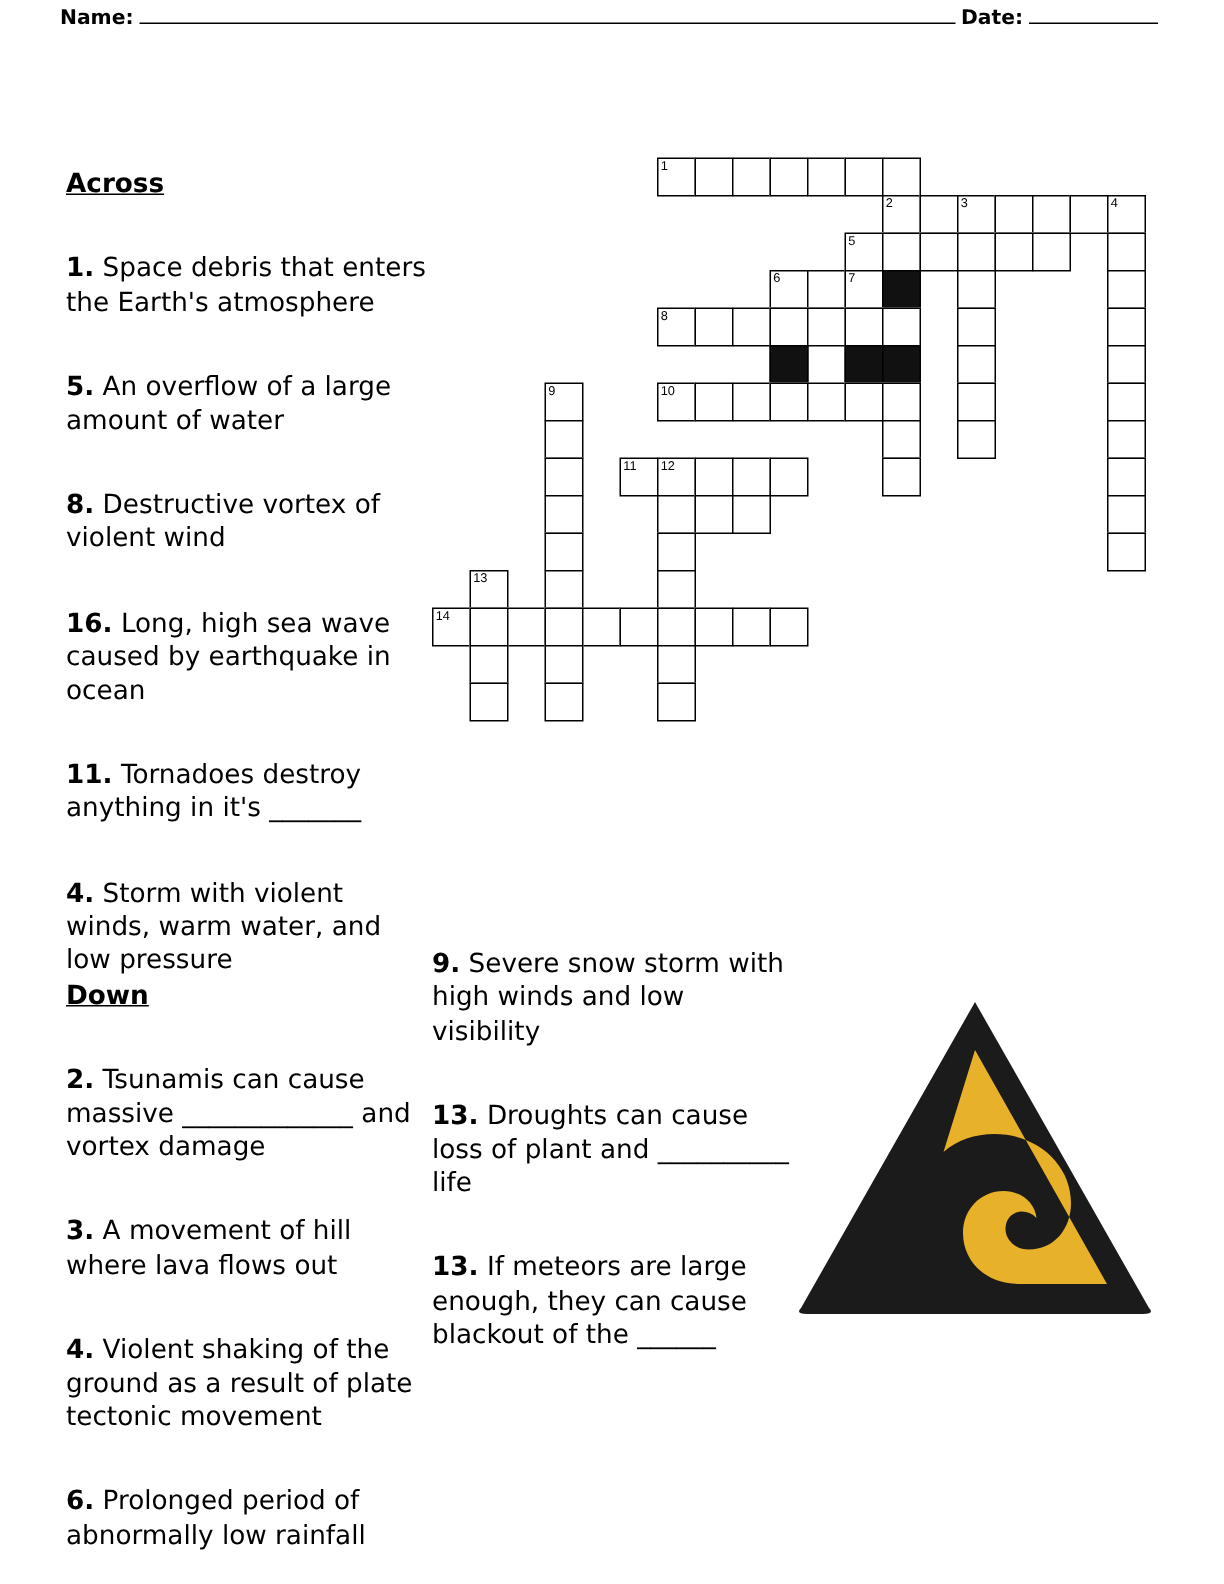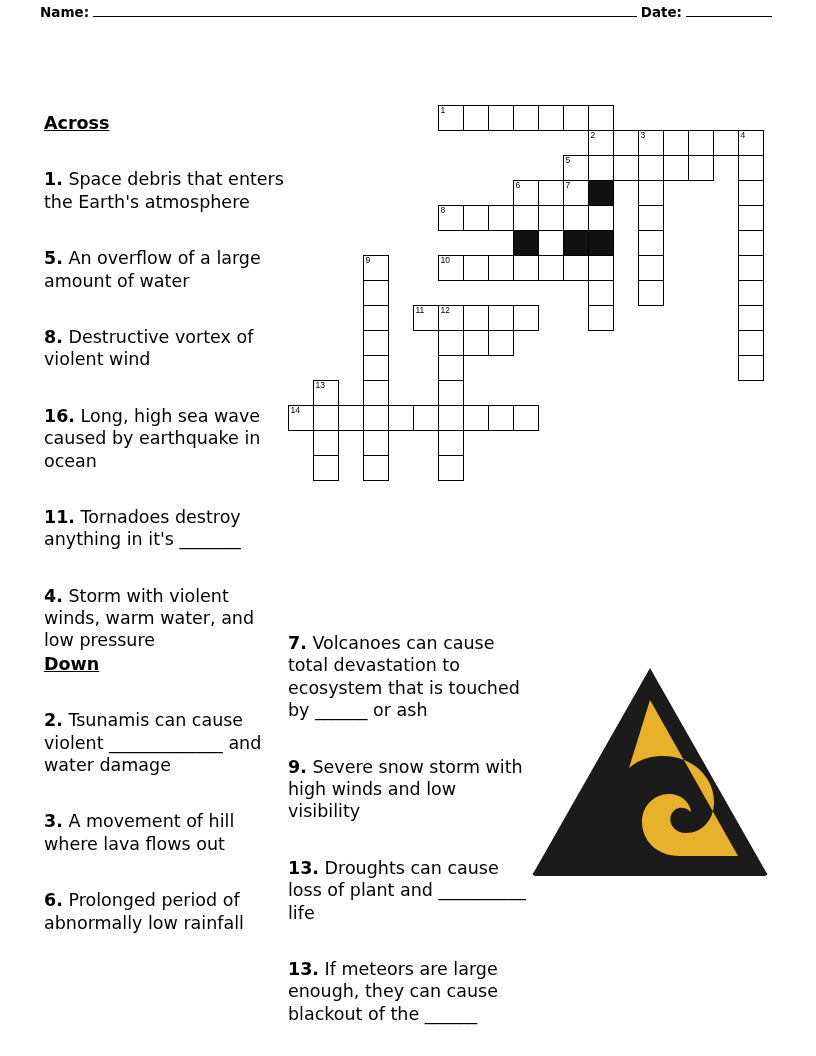--- a/index.html
+++ b/index.html
@@ -130,37 +130,37 @@
       <span>Tornadoes destroy anything in it's _______</span>
     </div>
     <div class="clue">
       <span class="num">4.</span>
       <span>Storm with violent winds, warm water, and low pressure</span>
     </div>
 
     <div class="sect-head">Down</div>
     <div class="clue">
       <span class="num">2.</span>
-      <span>Tsunamis can cause violent _____________ and water damage</span>
+      <span>Tsunamis can cause massive _____________ and vortex damage</span>
     </div>
     <div class="clue">
       <span class="num">3.</span>
       <span>A movement of hill where lava flows out</span>
     </div>
     <div class="clue">
+      <span class="num">4.</span>
+      <span>Violent shaking of the ground as a result of plate tectonic movement</span>
+    </div>
+    <div class="clue">
       <span class="num">6.</span>
       <span>Prolonged period of abnormally low rainfall</span>
     </div>
   </div>
 
   <div class="clues-col-2">
-    <div class="clue">
-      <span class="num">7.</span>
-      <span>Volcanoes can cause total devastation to ecosystem that is touched by ______ or ash</span>
-    </div>
     <div class="clue">
       <span class="num">9.</span>
       <span>Severe snow storm with high winds and low visibility</span>
     </div>
     <div class="clue">
       <span class="num">13.</span>
       <span>Droughts can cause loss of plant and __________ life</span>
     </div>
     <div class="clue">
       <span class="num">13.</span>

